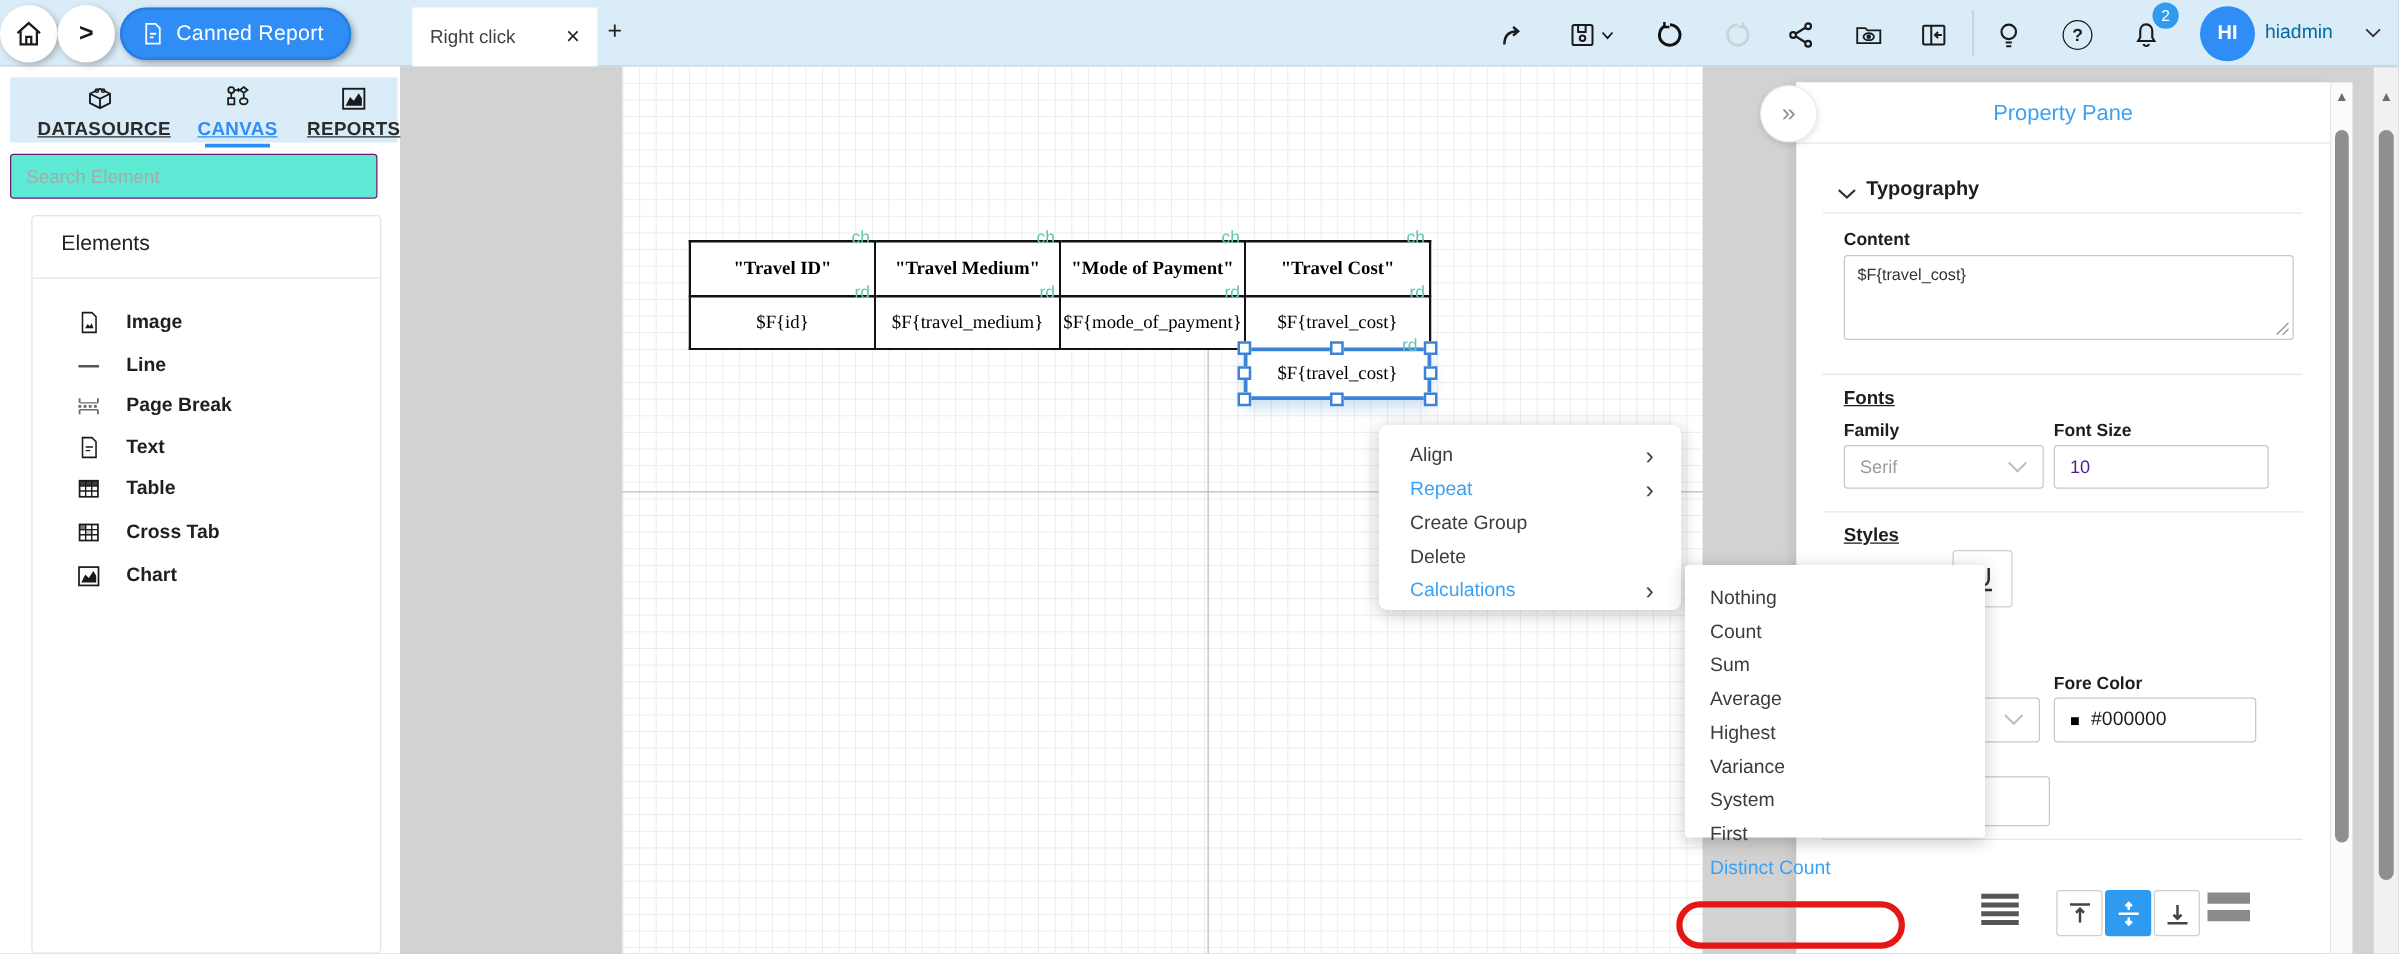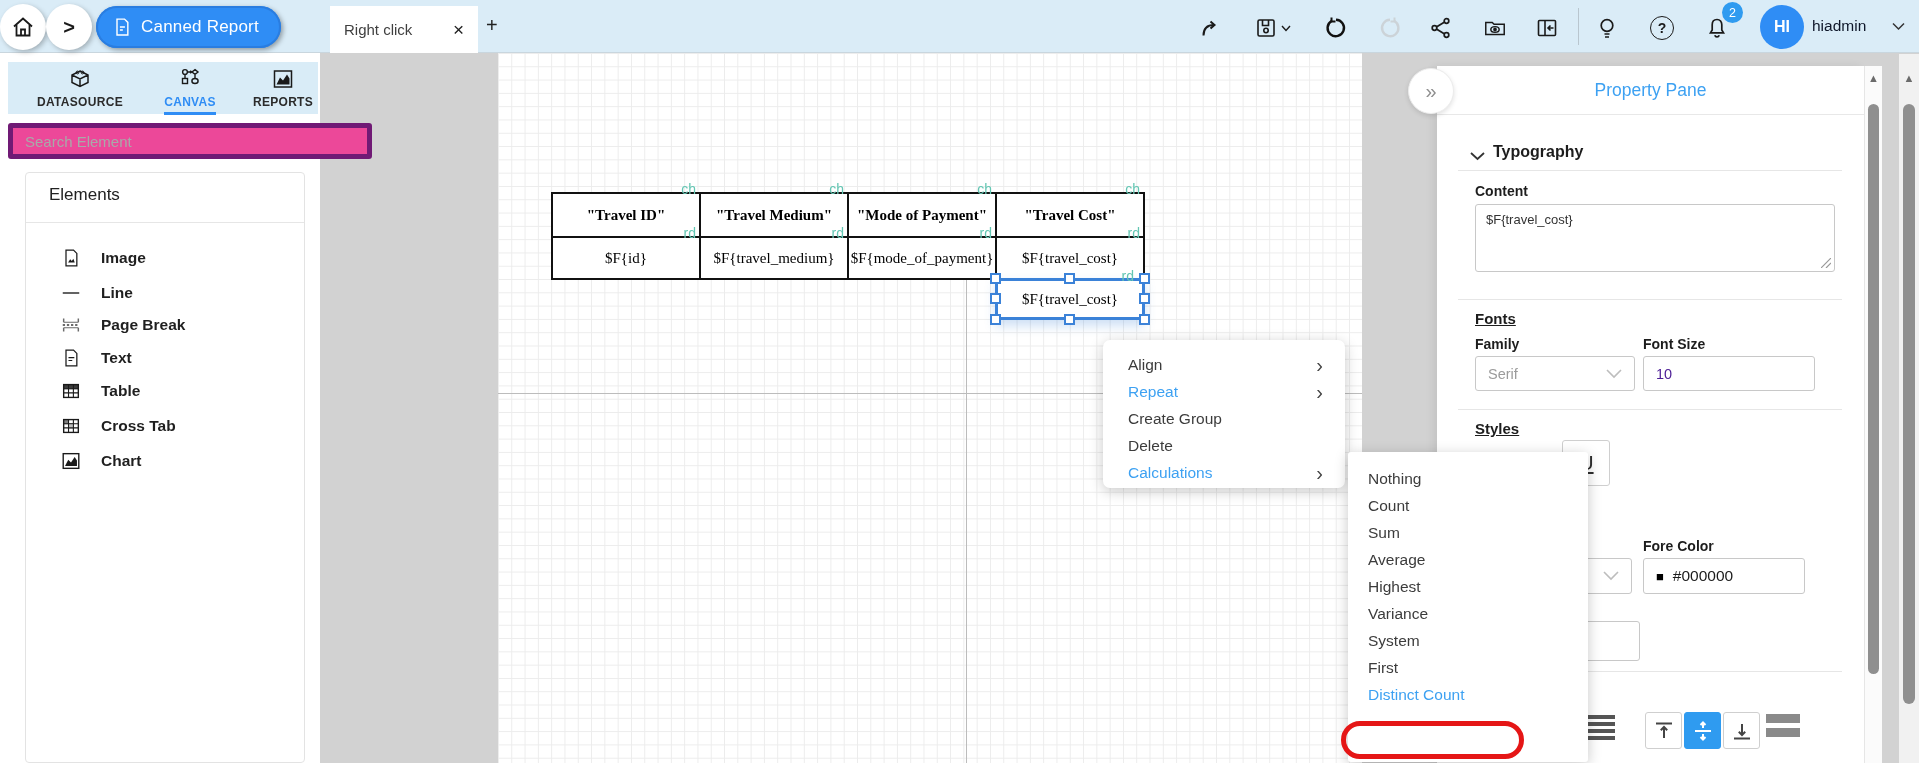--- a/index.html
+++ b/index.html
@@ -19,33 +19,33 @@
   .tab { position:absolute; left:330px; top:6px; width:148px; height:47px; background:#fff;
     display:flex; align-items:center; padding:0 14px; }
   .tab .lbl { font-size:15px; color:#3f3f3f; flex:1; }
   .tab .x { font-size:19px; color:#222; cursor:pointer; }
   .newtab { position:absolute; left:486px; top:14px; font-size:20px; color:#222; }
   .tb-ic { position:absolute; top:16px; width:24px; height:24px; display:flex; align-items:center; justify-content:center; }
   .badge { position:absolute; left:1722px; top:2px; width:21px; height:21px; border-radius:50%;
     background:#2f9bf0; color:#fff; font-size:12.5px; display:flex; align-items:center; justify-content:center; z-index:2; }
   .avatar { position:absolute; left:1760px; top:5px; width:44px; height:44px; border-radius:50%;
     background:#2f8df5; color:#fff; font-size:16px; font-weight:bold; display:flex; align-items:center; justify-content:center; }
-  .username { position:absolute; left:1812px; top:17px; font-size:15.5px; color:#0f172a; }
+  .username { position:absolute; left:1812px; top:17px; font-size:15.5px; color:#0369a1; }
   .tb-divider { position:absolute; left:1578px; top:8px; width:1px; height:37px; background:#b9c6cf; }
 
   
   .sidebar { left:0; top:53px; width:320px; height:710px; background:#fff; z-index:20; }
   .side-tabs { position:absolute; left:8px; top:9px; width:310px; height:52px; background:#d9ecf7; }
   .side-tab { position:absolute; top:4px; width:100px; text-align:center; cursor:pointer; }
   .side-tab .ticon { height:26px; display:flex; align-items:center; justify-content:center; }
-  .side-tab .tlab { font-size:12px; font-weight:bold; letter-spacing:.3px; color:#2b2b2b; margin-top:3px; }
+  .side-tab .tlab { font-size:15px; font-weight:bold; letter-spacing:.3px; color:#2b2b2b; margin-top:3px;text-decoration:underline; }
   .side-tab.active .tlab { color:#2f8df5; }
   .side-tab.active .under { position:absolute; left:24px; right:24px; bottom:-6px; height:3px; background:#2f8df5; }
-  .search { position:absolute; left:8px; top:70px; width:364px; height:36px; border:5px solid #701a75;
-    border-radius:3px; padding:0 12px; font-size:15px; color:#333; background:#ec4899;
+  .search { position:absolute; left:8px; top:70px; width:294px; height:36px; border:1px solid #701a75;
+    border-radius:3px; padding:0 12px; font-size:15px; color:#333; background:#5eead4;
     font-family:"Liberation Sans", sans-serif; }
   .search::placeholder { color:#a9a9a9; }
   .el-card { position:absolute; left:25px; top:119px; width:280px; height:591px; background:#fff;
     border:1px solid #e3e3e3; border-radius:4px; }
   .el-title { position:absolute; left:23px; top:12px; font-size:17px; color:#222; }
   .el-div { position:absolute; left:0; top:49px; width:100%; height:1px; background:#e6e6e6; }
   .el-item { position:absolute; left:0; width:100%; height:30px; display:flex; align-items:center; cursor:pointer; }
   .el-item .eicon { width:24px; margin-left:33px; display:flex; justify-content:center; }
   .el-item .elab { margin-left:18px; font-size:15.5px; color:#1f1f1f;font-weight:bold; }
 
@@ -69,21 +69,21 @@
     box-shadow:0 6px 10px rgba(59,130,216,.25); }
   .handle { position:absolute; width:11px; height:11px; background:#fff; border:2px solid #3b82d8; z-index:4; }
 
   
   .ctx { left:1103px; top:340px; width:242px; height:148px; background:#fff; border-radius:7px;
     box-shadow:0 3px 14px rgba(0,0,0,.22); z-index:50; padding-top:11px; }
   .ctx-item { height:27px; display:flex; align-items:center; padding-left:25px; font-size:15.5px;
     color:#3c3c3c; cursor:pointer; position:relative; }
   .ctx-item.accent { color:#3da1f2; }
   .ctx-item .arrow { position:absolute; right:22px; color:#444; font-size:20px; line-height:1; }
-  .smenu { left:1348px; top:452px; width:240px; height:310px; background:#fff;
+  .smenu { left:1348px; top:452px; width:240px; height:218px; background:#fff;
     box-shadow:0 3px 14px rgba(0,0,0,.22); z-index:51; padding-top:13px; border-radius:3px; }
   .smenu-item { height:27px; display:flex; align-items:center; padding-left:20px; font-size:15.5px;
     color:#3c3c3c; cursor:pointer; }
   .smenu-item.accent { color:#3da1f2; }
   .red-oval { left:1341px; top:721px; width:183px; height:38px; border:5px solid #e51616;
     border-radius:20px; z-index:52; pointer-events:none; }
 
   
   .pane-bg { left:1437px; top:66px; width:427px; height:697px; background:#fff; z-index:10;
     box-shadow:-4px 0 8px rgba(0,0,0,.07); }

